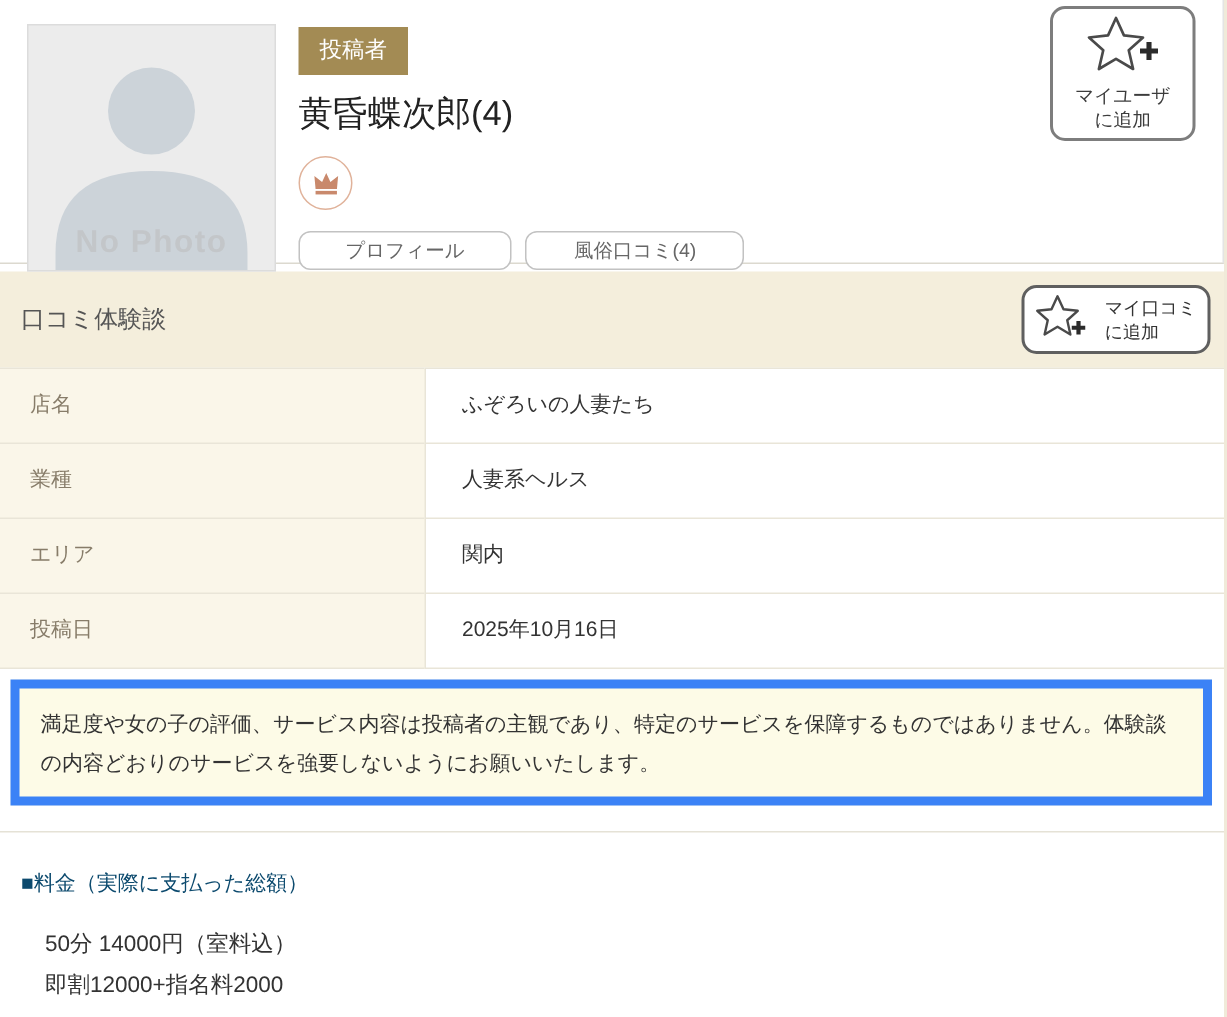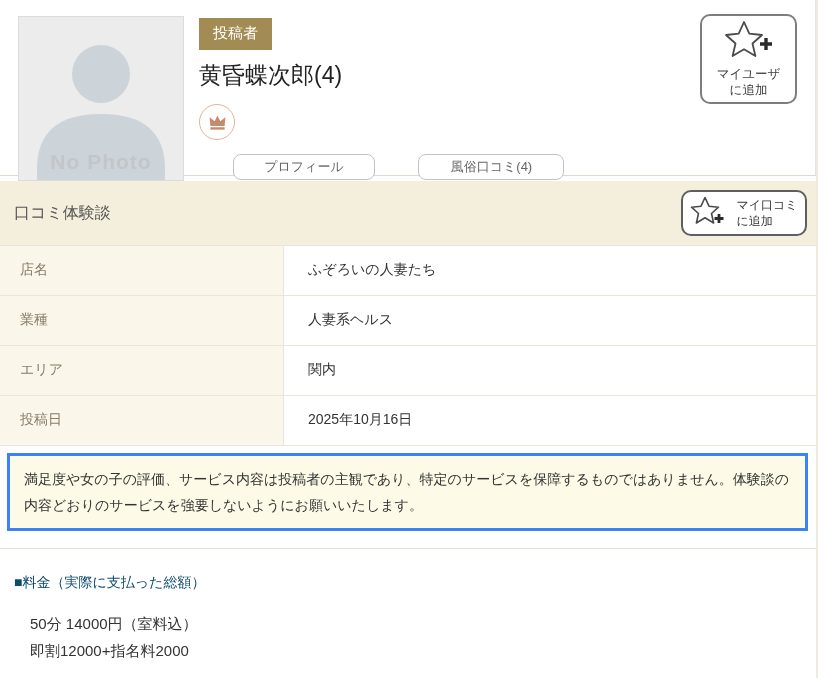--- a/index.html
+++ b/index.html
@@ -38,26 +38,25 @@
   .crown-wrap {
     margin-top:13px; width:34px; height:34px; border-radius:50%;
     border:1px solid #e0b29a; background:#fff;
     display:flex; align-items:center; justify-content:center;
   }
   .btnrow { margin-top:14px; }
   .pill {
     height:26px; background:#fff; border:1px solid #c2c2c2; border-radius:8px;
     color:#666; font-size:13px; cursor:pointer; margin-right:5px;
     font-family:inherit;
-    margin-left:34px;
   }
   .pill.profile-btn { width:142px; }
   .pill.reviews-btn { width:146px; }
   .adduser {
-    position:absolute; left:700px; top:14px; width:97px; height:90px;
+    position:absolute; left:700px; top:4px; width:97px; height:90px;
     background:#fff; border:2px solid #7d7d7d; border-radius:10px;
     display:flex; flex-direction:column; align-items:center; justify-content:center;
     font-size:12.5px; color:#3c3c3c; line-height:16px; cursor:pointer;
     font-family:inherit; padding:0;
   }
   .adduser .star-ic { margin-bottom:4px; }
 
   
   .band {
     margin-top:5px; height:64px; background:#f4eedc;
@@ -76,21 +75,21 @@
   table.kv tr { border-bottom:1px solid #e9e5d8; }
   table.kv th {
     width:253px; background:#faf6e9; color:#877c69; font-weight:normal;
     text-align:left; padding:15px 10px 16px 20px; vertical-align:middle;font-family:Liberation Mono, monospace;
   }
   table.kv td {
     background:#fff; color:#333; padding:15px 10px 16px 24px;
     border-left:1px solid #e9e5d8; vertical-align:middle;
   }
   .notice {
-    margin:7px 8px 0 7px; background:#fdfbe7; border:3px solid #3b82f6;
+    margin:7px 8px 0 7px; background:#fdfbe7; border:6px solid #3b82f6;
     padding:10px 14px; font-size:14px; line-height:26px; color:#333;
   }
   .review-sec { border-bottom:1px solid #e5e2d6; padding-bottom:17px; }
 
   
   .price-sec { padding:25px 14px 0; }
   .price-sec h3 { margin:0; font-size:14px; font-weight:normal; color:#0c4a6e; }
   .price-lines { margin:18px 0 0 16px; }
   .price-lines p { margin:0; font-size:15px; color:#333; line-height:27px; }
 </style>

